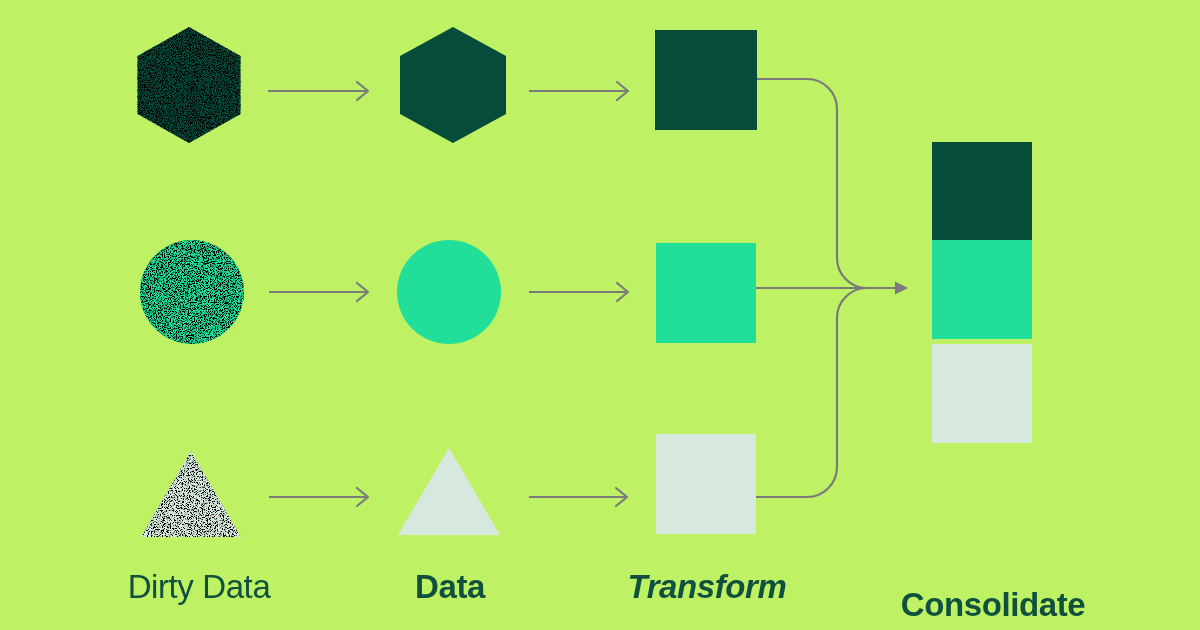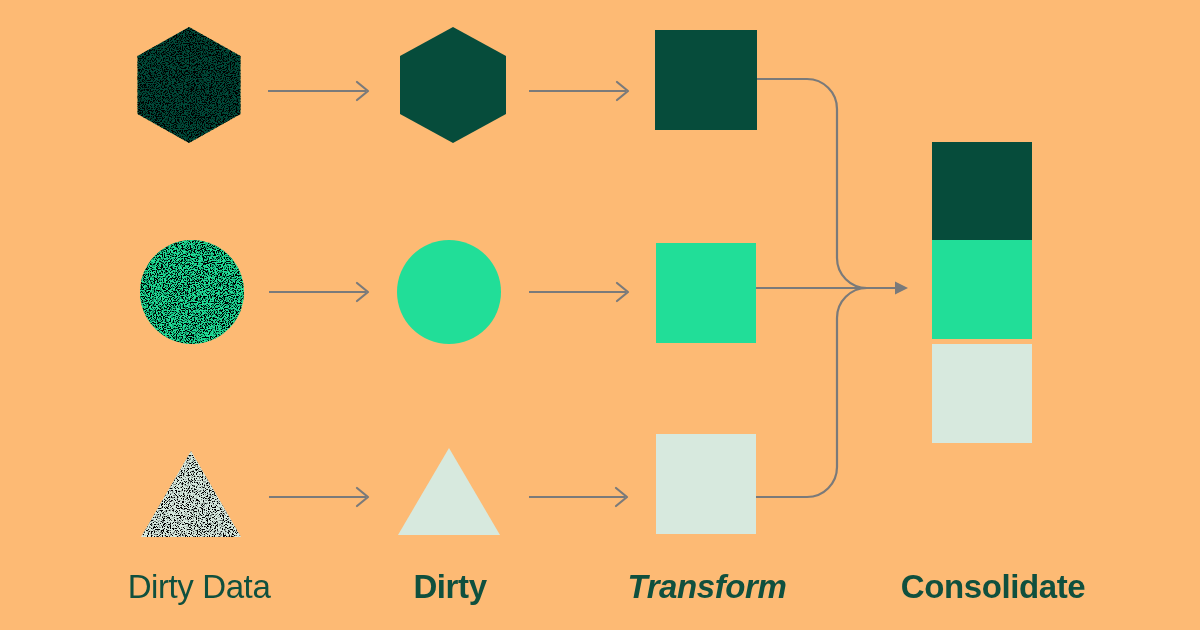--- a/index.html
+++ b/index.html
@@ -19,26 +19,26 @@
     font-size:33px;
     line-height:36px;
     letter-spacing:-0.4px;
     white-space:nowrap;
   }
   .stage-label.regular{font-weight:400;}
   .stage-label.bold{font-weight:700;}
   .lbl-dirty{left:199px;}
   .lbl-clean{left:450px;}
   .lbl-transform{left:707px;font-style:italic;}
-  .lbl-consolidate{left:993px;}
+  .lbl-consolidate{left:993px;margin-top:18px;}
 </style>
 </head>
 <body>
 
-<div class="canvas" style="background: #fdba74;">
+<div class="canvas" style="background: #bef264;">
 
   <svg class="diagram-svg" width="1200" height="630" viewBox="0 0 1200 630">
     <defs>
       <filter id="speckle-dense" x="-10%" y="-10%" width="120%" height="120%">
         <feTurbulence type="fractalNoise" baseFrequency="0.85" numOctaves="3" seed="7" result="n"></feTurbulence>
         <feColorMatrix in="n" type="matrix" values="0 0 0 0 0
                   0 0 0 0 0
                   0 0 0 0 0
                   5 5 5 0 -7.1" result="specks"></feColorMatrix>
         <feComposite in="specks" in2="SourceGraphic" operator="in" result="clipped"></feComposite>
@@ -102,16 +102,16 @@
     <path stroke-width="2.2" fill="none" d="M756 497 H807 A30 30 0 0 0 837 467 V318 A30 30 0 0 1 867 288" stroke="#7A7A7A"></path>
 
     <g>
       <rect x="932" y="142" width="100" height="98" fill="#064C3B"></rect>
       <rect x="932" y="240" width="100" height="99" fill="#21DE98"></rect>
       <rect x="932" y="344" width="100" height="99" fill="#D7E9DE"></rect>
     </g>
   </svg>
 
   <div class="stage-label regular lbl-dirty" style="color: rgb(16, 80, 62);">Dirty Data</div>
-  <div class="stage-label bold lbl-clean" style="color: rgb(16, 80, 62);">Dirty</div>
+  <div class="stage-label bold lbl-clean" style="color: rgb(16, 80, 62);">Data</div>
   <div class="stage-label bold lbl-transform" style="color: rgb(16, 80, 62);">Transform</div>
   <div class="stage-label bold lbl-consolidate" style="color: rgb(16, 80, 62);">Consolidate</div>
 </div>
 
 </body></html>

